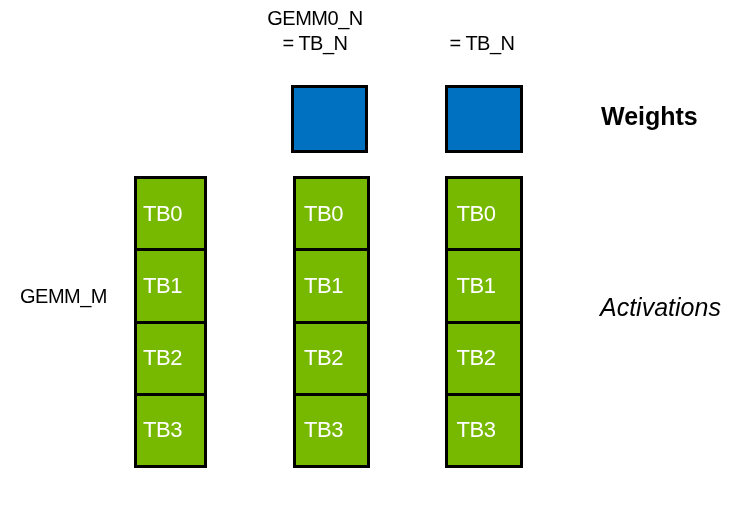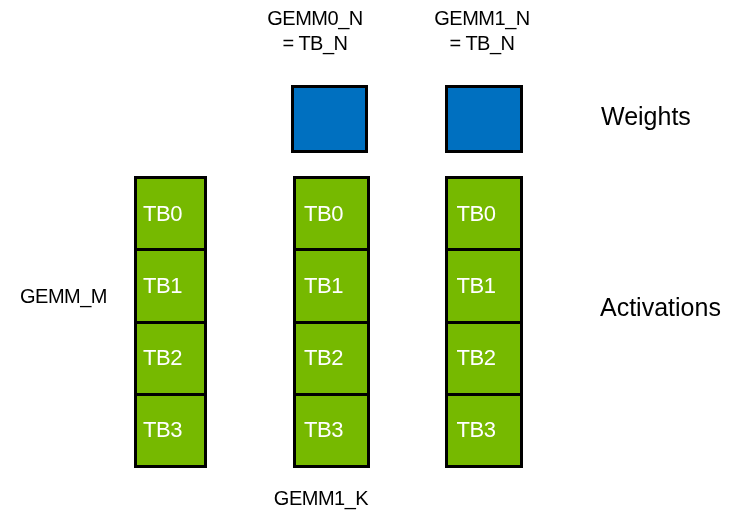--- a/index.html
+++ b/index.html
@@ -33,22 +33,22 @@
   .bottom-label { width: 140px; text-align: center; top: 486px; }
   .bottom-label-0 { left: 81px; }
   .bottom-label-1 { left: 251px; }
 
   .side-label {
     position: absolute;
     font-size: 25px;
     line-height: 30px;
     color: var(--label-text-black, #000000);
   }
-  .weights-label     { left: 601px; top: 101px; }
-  .activations-label { left: 600px; top: 292px; }
+  .weights-label     { left: 601px; top: 101px; font-weight: bold; }
+  .activations-label { left: 600px; top: 292px; font-style: italic; }
 
   
   .weight-square {
     position: absolute;
     top: 85px;
     width: 77px;
     height: 68px;
     box-sizing: border-box;
     background: var(--weights-blue, #0070c0);
     border: 3px solid var(--outline-black, #000000);
@@ -84,21 +84,21 @@
     padding-right: 16px; 
   }
 </style>
 </head>
 <body>
 
 <div class="canvas">
 
   <div class="gemm-label top-label top-label-0"><span>GEMM0_N</span><br><span>= TB_N</span></div>
 
-  <div class="gemm-label top-label top-label-1"><span>GEMM1_N</span><br><span>= TB_N</span></div>
+  <div class="gemm-label top-label top-label-1"><br><span>= TB_N</span></div>
 
   <div class="weight-square weight-square-0"></div>
   <div class="weight-square weight-square-1"></div>
 
   <div class="side-label weights-label">Weights</div>
   <div class="side-label activations-label">Activations</div>
 
   <div class="gemm-label gemm-m-label">GEMM_M</div>
 
   <div class="tb-column tb-column-0">
@@ -115,15 +115,14 @@
     <div class="tb-cell">TB3</div>
   </div>
 
   <div class="tb-column tb-column-2">
     <div class="tb-cell">TB0</div>
     <div class="tb-cell">TB1</div>
     <div class="tb-cell">TB2</div>
     <div class="tb-cell">TB3</div>
   </div>
 
-  <div class="gemm-label bottom-label bottom-label-1">GEMM1_K</div>
 
 </div>
 
 </body></html>

